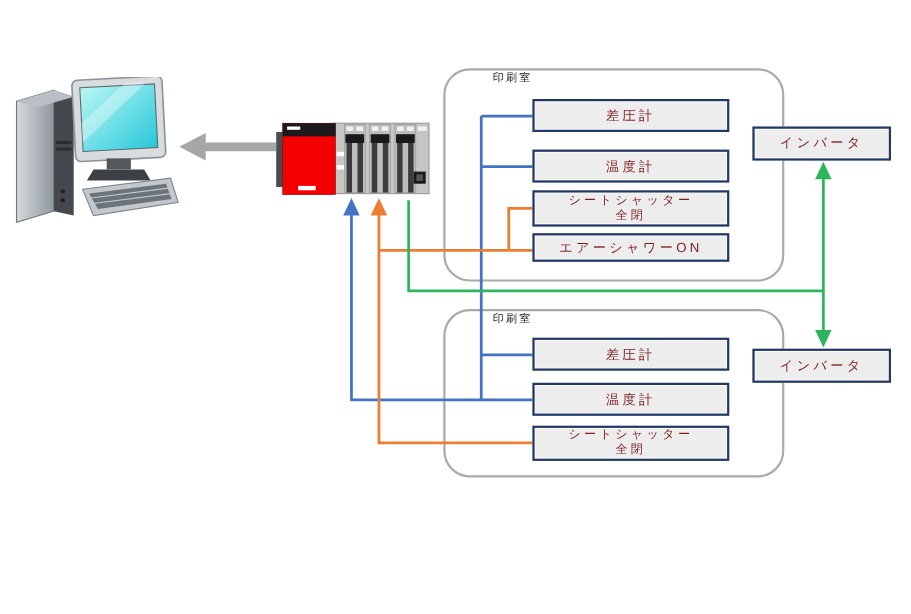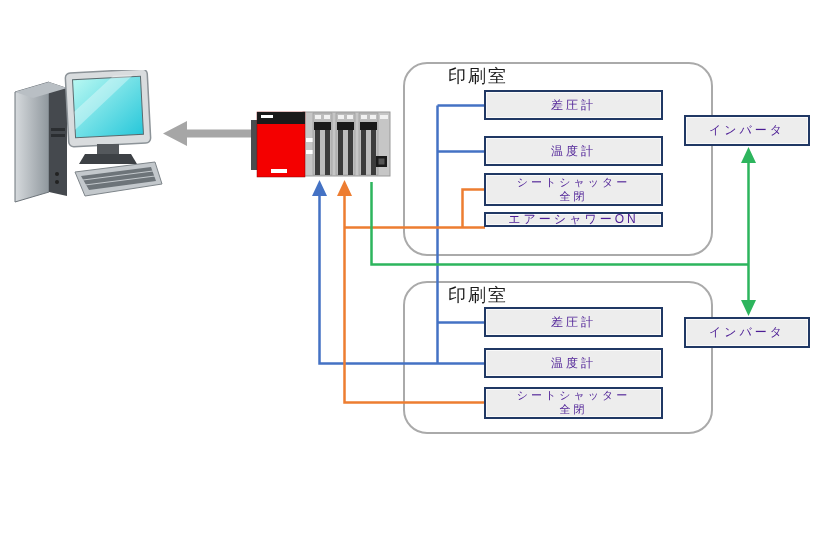--- a/index.html
+++ b/index.html
@@ -5,30 +5,30 @@
   html,body{margin:0;padding:0;background:#ffffff;}
   #canvas{
     position:relative;width:828px;height:558px;background:#ffffff;overflow:hidden;
     font-family:"Liberation Sans","DejaVu Sans",sans-serif;
   }
   .room{
     position:absolute;border:2px solid #aaaaaa;border-radius:24px;background:transparent;
     z-index:1;
   }
   .room-label{
-    position:absolute;font-size:18px;color:#1a1a1a;letter-spacing:2px;z-index:4;white-space:nowrap;
+    position:absolute;font-size:10px;color:#1a1a1a;letter-spacing:2px;z-index:4;white-space:nowrap;
   }
   #connectors{position:absolute;left:0;top:0;z-index:2;}
   .dbox{
     position:absolute;width:179px;background:#ededed;border:2px solid #203864;
     box-sizing:border-box;display:flex;flex-direction:column;align-items:center;justify-content:center;
     z-index:3;box-shadow:inset 0 0 0 1px #fafafa;
   }
   .dbox .bline{
-    font-size:12px;color:#4c1d95;letter-spacing:3px;line-height:1.25;white-space:nowrap;
+    font-size:12px;color:#7f1d1d;letter-spacing:3px;line-height:1.25;white-space:nowrap;
   }
   .dbox.twoline .bline{font-size:11px;text-align:center;}
   .icon-wrap{position:absolute;z-index:3;}
 </style>
 </head>
 <body>
 
 <div id="canvas">
 
   <div class="room" style="left:403px;top:62px;width:306px;height:190px;"></div>
@@ -68,21 +68,21 @@
   <div class="dbox" style="left:484px;top:90px;height:30px;">
     <span class="bline">差圧計</span>
   </div>
   <div class="dbox" style="left:484px;top:136px;height:30px;">
     <span class="bline">温度計</span>
   </div>
   <div class="dbox twoline" style="left:484px;top:173px;height:33px;">
     <span class="bline">シートシャッター</span>
     <span class="bline">全閉</span>
   </div>
-  <div class="dbox" style="left:484px;top:212px;height:15px;">
+  <div class="dbox" style="left:484px;top:212px;height:26px;">
     <span class="bline">エアーシャワーON</span>
   </div>
 
   <div class="dbox" style="left:484px;top:307px;height:30px;">
     <span class="bline">差圧計</span>
   </div>
   <div class="dbox" style="left:484px;top:348px;height:30px;">
     <span class="bline">温度計</span>
   </div>
   <div class="dbox twoline" style="left:484px;top:387px;height:32px;">

